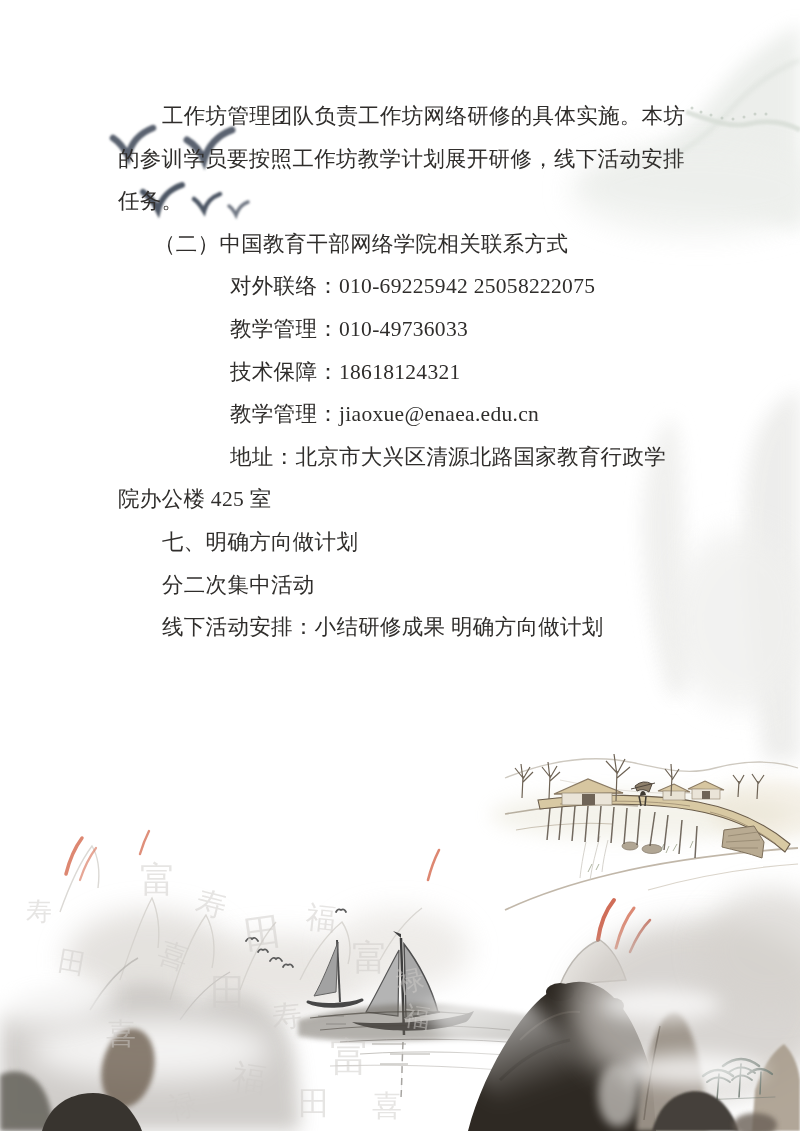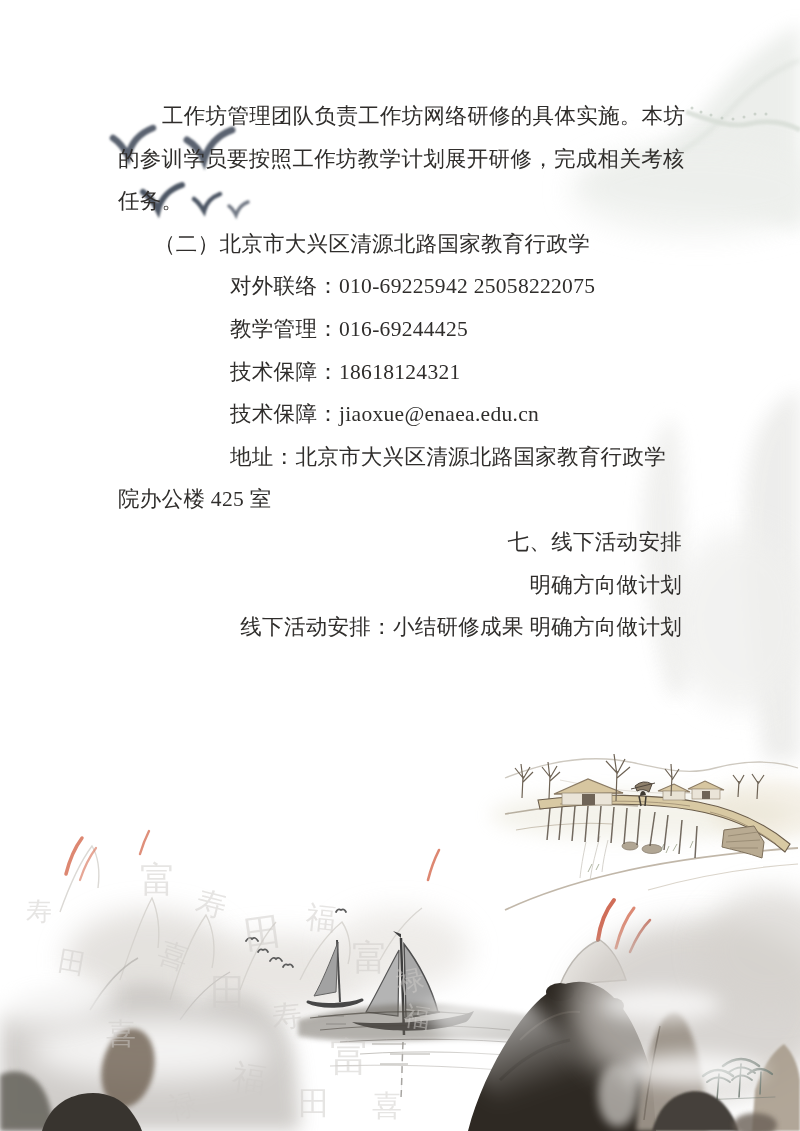--- a/index.html
+++ b/index.html
@@ -4,21 +4,21 @@
 <style>
   html,body{margin:0;padding:0;background:#888;}
   .page{position:relative;width:800px;height:1131px;background:#ffffff;overflow:hidden;
         font-family:"Liberation Serif","DejaVu Serif",serif;}
   .bg{position:absolute;left:0;top:0;z-index:0;}
   .wm-layer{position:absolute;left:0;top:0;width:800px;height:1131px;z-index:1;pointer-events:none;}
   .wm{position:absolute;color:#cfccc9;opacity:.5;font-family:"DejaVu Serif",serif;}
   .content{position:absolute;z-index:2;left:118px;top:95px;width:564px;
            font-size:21.5px;line-height:42.6px;color:#2f2d2b;letter-spacing:.3px;}
   .ln{white-space:pre;}
-  .i2{padding-left:44px;text-align:right;}
+  .i2{padding-left:44px;}
   .ip{padding-left:36px;}
   .i5{padding-left:112px;}
 </style>
 </head>
 <body>
 
 <div class="page">
 
 <svg class="bg" width="800" height="1131" viewBox="0 0 800 1131" xmlns="http://www.w3.org/2000/svg">
   <defs>
@@ -261,27 +261,27 @@
   <span class="wm" style="left:168px;top:1086px;font-size:30px;transform:rotate(-14deg);">禄</span>
   <span class="wm" style="left:106px;top:1014px;font-size:30px;">喜</span>
   <span class="wm" style="left:58px;top:944px;font-size:28px;transform:rotate(10deg);">田</span>
   <span class="wm" style="left:26px;top:894px;font-size:26px;">寿</span>
   <span class="wm" style="left:372px;top:1086px;font-size:30px;">喜</span>
   <span class="wm" style="left:404px;top:1000px;font-size:26px;transform:rotate(8deg);">福</span>
 </div>
 
 <div class="content">
   <div class="ln i2">工作坊管理团队负责工作坊网络研修的具体实施。本坊</div>
-  <div class="ln">的参训学员要按照工作坊教学计划展开研修，完成相关考核</div>
+  <div class="ln">的参训学员要按照工作坊教学计划展开研修，线下活动安排</div>
   <div class="ln">任务。</div>
-  <div class="ln ip">（二）北京市大兴区清源北路国家教育行政学</div>
+  <div class="ln ip">（二）中国教育干部网络学院相关联系方式</div>
   <div class="ln i5">对外联络：010-69225942 25058222075</div>
-  <div class="ln i5">教学管理：016-69244425</div>
+  <div class="ln i5">教学管理：010-49736033</div>
   <div class="ln i5">技术保障：18618124321</div>
-  <div class="ln i5">技术保障：jiaoxue@enaea.edu.cn</div>
+  <div class="ln i5">教学管理：jiaoxue@enaea.edu.cn</div>
   <div class="ln i5">地址：北京市大兴区清源北路国家教育行政学</div>
   <div class="ln">院办公楼 425 室</div>
-  <div class="ln i2">七、线下活动安排</div>
-  <div class="ln i2">明确方向做计划</div>
+  <div class="ln i2">七、明确方向做计划</div>
+  <div class="ln i2">分二次集中活动</div>
   <div class="ln i2">线下活动安排：小结研修成果 明确方向做计划</div>
 </div>
 
 </div>
 
 </body></html>

